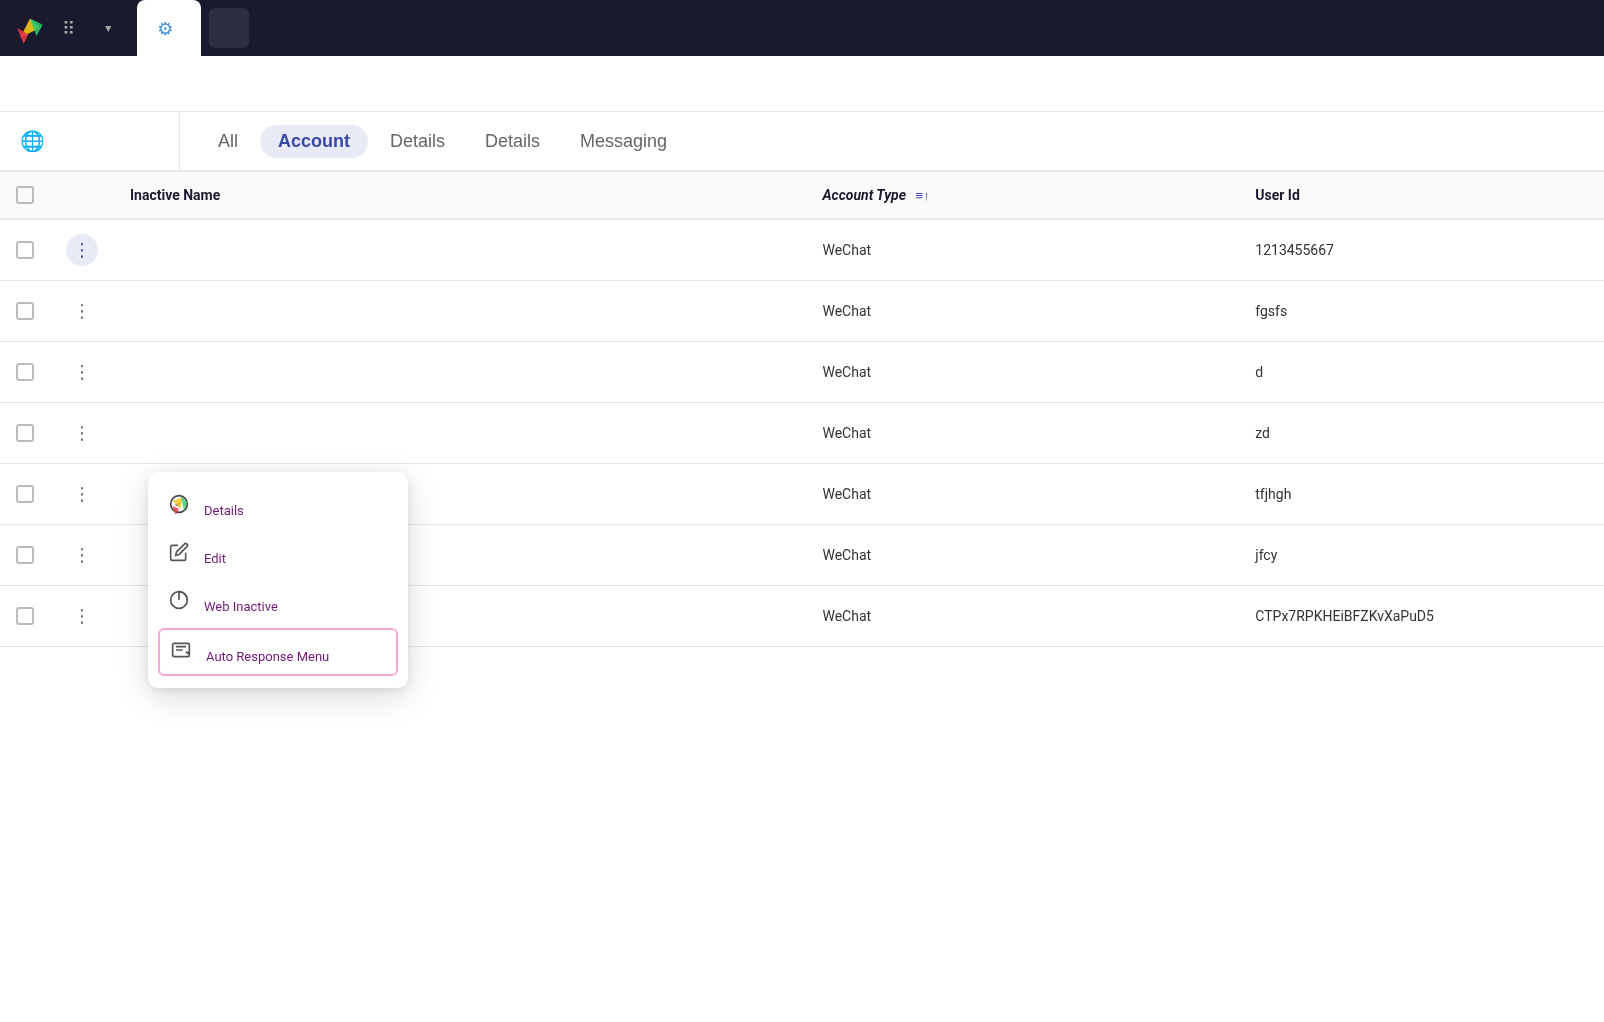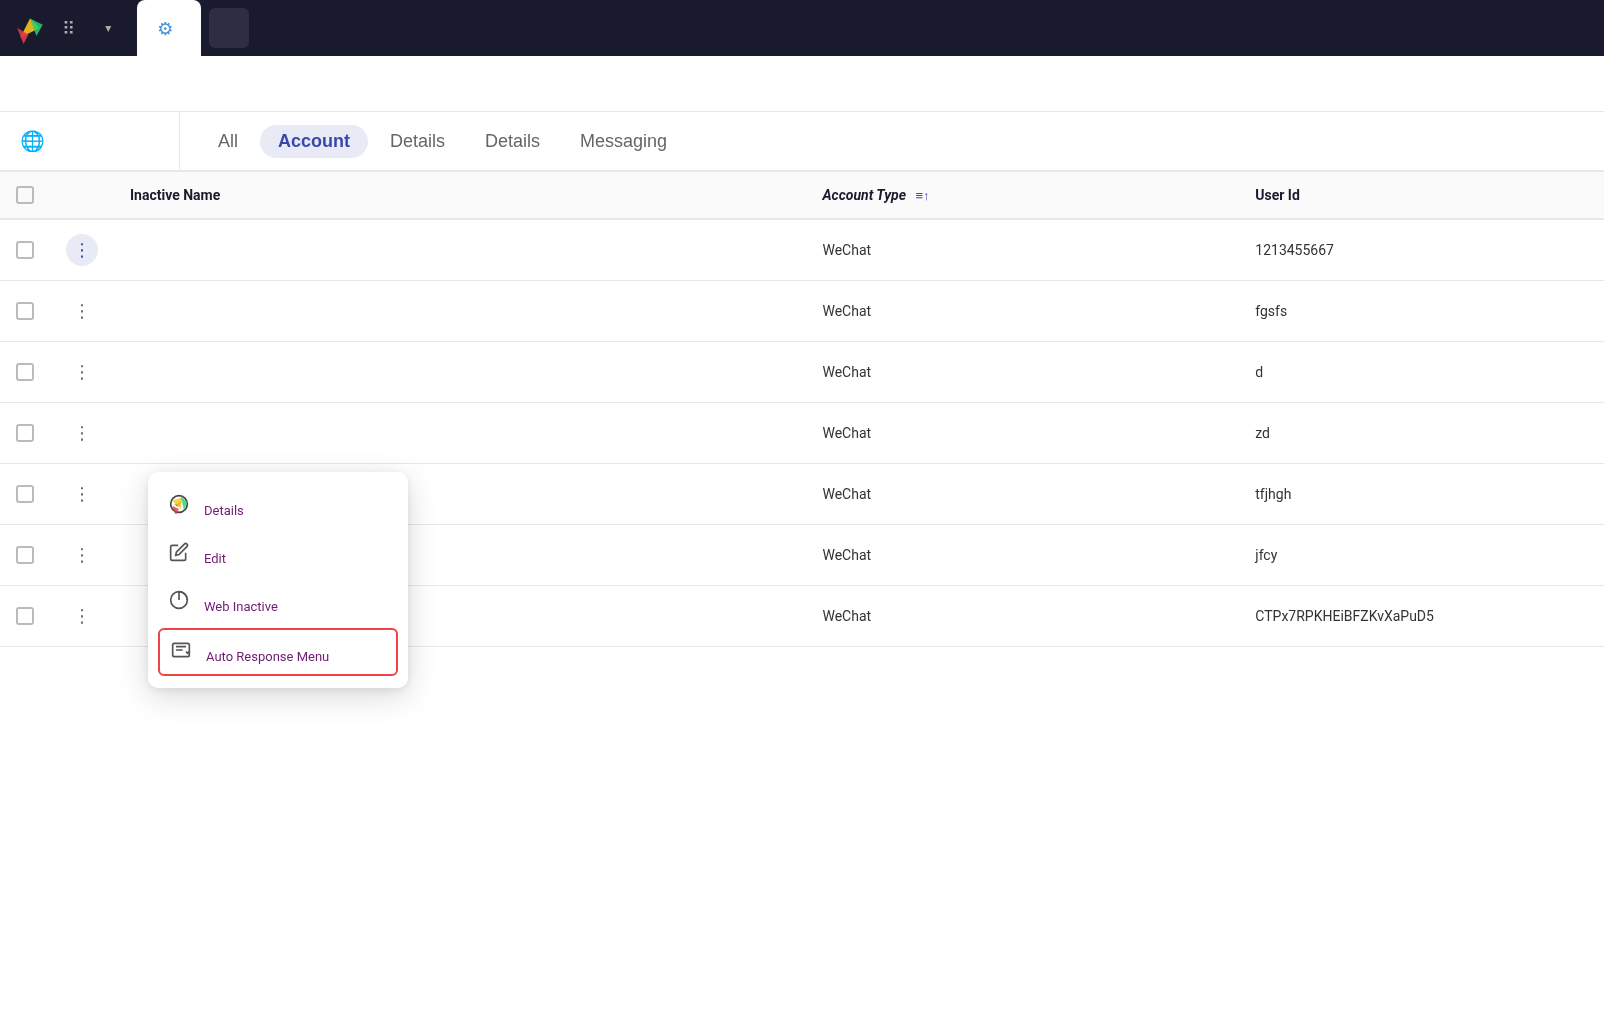--- a/index.html
+++ b/index.html
@@ -200,21 +200,21 @@
     .menu-item {
       display: flex;
       align-items: flex-end;
       gap: 14px;
       padding: 12px 20px;
       font-size: 13px;
       color: #701a75;
       cursor: pointer;
     }
     .menu-item.highlighted {
-      border: 2px solid #ef4444;
+      border: 2px solid #f9a8d4;
       border-radius: 6px;
       margin: 2px 10px;
       padding: 10px 10px;
     }
     .menu-item .mi-icon {
       font-size: 18px;
       color: #444;
       width: 22px;
       text-align: center;
       flex-shrink: 0;

